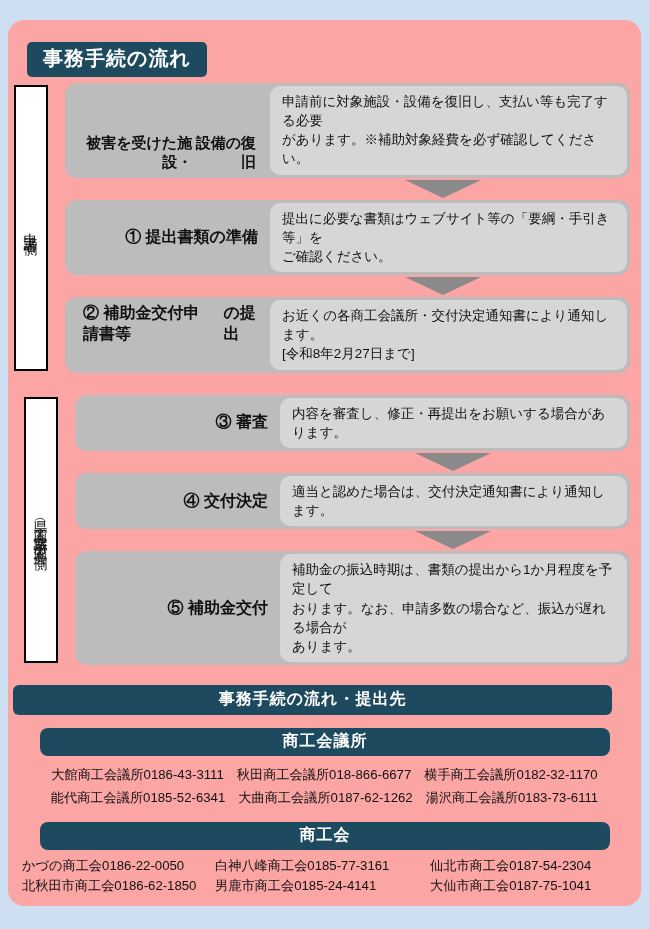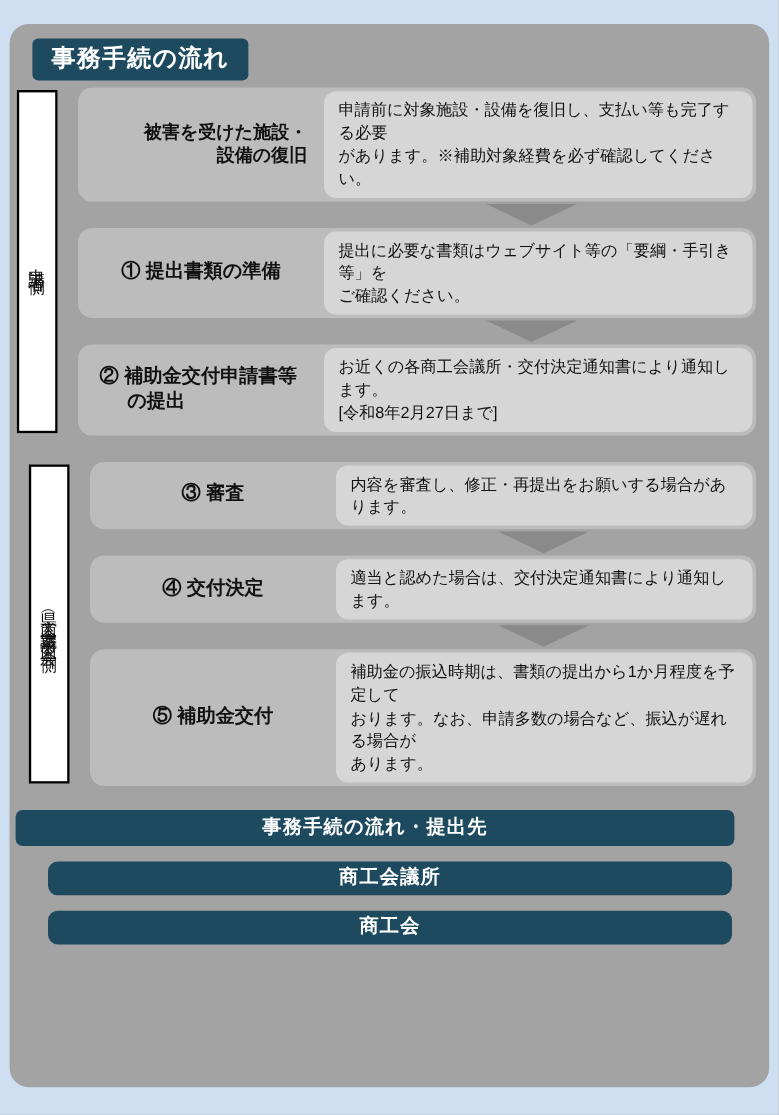--- a/index.html
+++ b/index.html
@@ -8,24 +8,24 @@
     background:#cfdff2;
     font-family:"Liberation Sans", sans-serif;
     color:#111111;
     position:relative;
     overflow:hidden;
   }
   .panel {
     position:relative;
     margin:20px 8px 0 8px;
     height:886px;
-    background:#a3a3a3;
+    background:#fca5a5;
     border-radius:16px;
     box-sizing:border-box;
-    padding-top:12px;
+    padding-top:22px;
     overflow:hidden;
   }
   .title-badge {
     display:inline-block;
     margin-left:19px;
     background:#1d4a5e;
     color:#ffffff;
     font-size:20px;
     font-weight:bold;
     letter-spacing:1px;
@@ -53,21 +53,21 @@
     display:flex;
     background:#bcbcbc;
     border-radius:12px;
   }
   .step.h56 { min-height:56px; }
   .step.h64 { min-height:64px; }
   .step.h78 { min-height:78px; }
   .step-label {
     width:205px;
     box-sizing:border-box;
-    display:flex; flex-direction:column; justify-content:center;
+    display:flex; flex-direction:row; justify-content:flex-end;
     font-weight:bold;
     font-size:16px;
     line-height:1.3;
     padding:6px 12px;
   }
   .step-label.center { align-items:center; text-align:center; }
   .step-label.right  { align-items:flex-end; text-align:right; padding-right:14px; font-size:15px; }
   .step-label.left   { align-items:flex-start; text-align:left; padding-left:18px; }
   .step-label.left .line2 { padding-left:23px; }
   .step-desc {
@@ -214,17 +214,43 @@
 
     </div>
   </div>
 
   
   <div class="contact-bar">事務手続の流れ・提出先</div>
 
 
   <div class="section-bar">商工会議所</div>
 
+  <div class="chamber-rows">
+    <div class="chamber-row">
+        <div class="list-line">大館商工会議所0186-43-3111</div>
+        <div class="list-line">秋田商工会議所018-866-6677</div>
+        <div class="list-line">横手商工会議所0182-32-1170</div>
+      </div>
+    <div class="chamber-row">
+        <div class="list-line">能代商工会議所0185-52-6341</div>
+        <div class="list-line">大曲商工会議所0187-62-1262</div>
+        <div class="list-line">湯沢商工会議所0183-73-6111</div>
+      </div>
+  </div>
 
   <div class="section-bar">商工会</div>
 
+  <div class="societies-grid">
+    <div class="society-col col-1">
+        <div class="list-line">かづの商工会0186-22-0050</div>
+        <div class="list-line">北秋田市商工会0186-62-1850</div>
+      </div>
+    <div class="society-col col-2">
+        <div class="list-line">白神八峰商工会0185-77-3161</div>
+        <div class="list-line">男鹿市商工会0185-24-4141</div>
+      </div>
+    <div class="society-col col-3">
+        <div class="list-line">仙北市商工会0187-54-2304</div>
+        <div class="list-line">大仙市商工会0187-75-1041</div>
+      </div>
+  </div>
 
 </div>
 
 </body></html>

